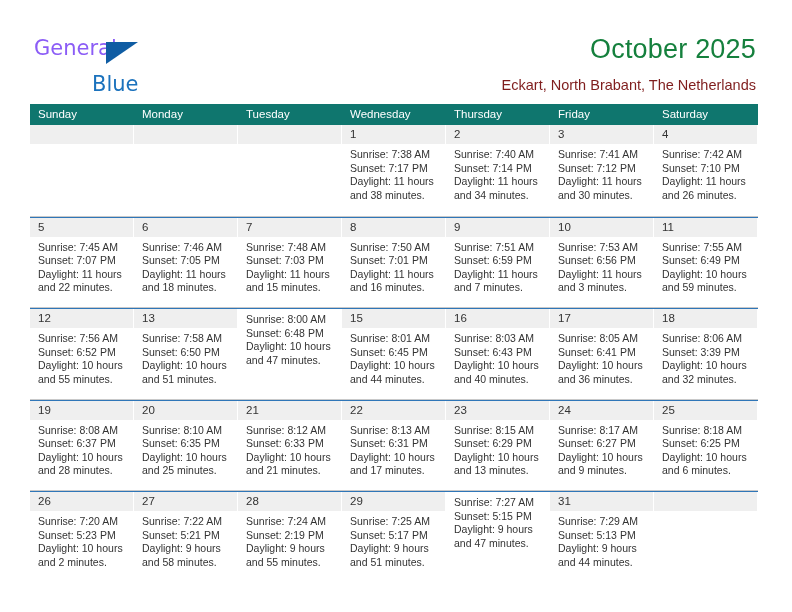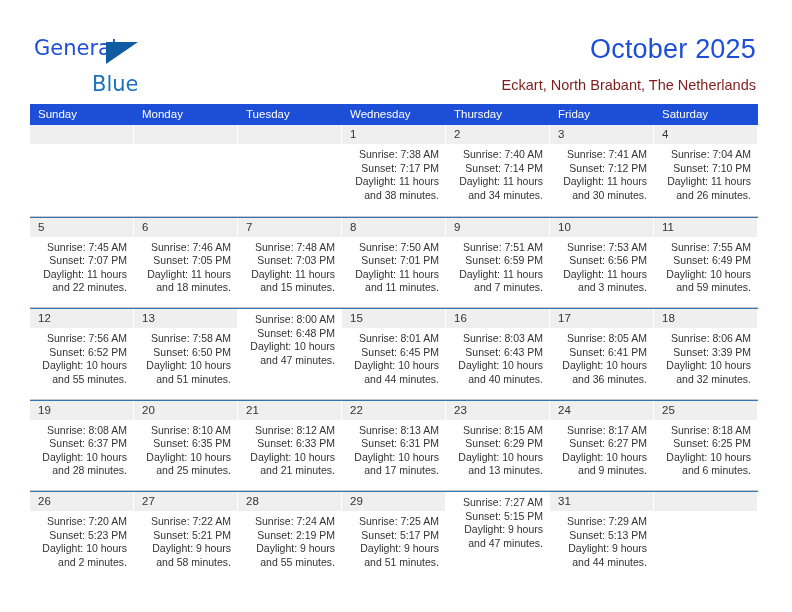--- a/index.html
+++ b/index.html
@@ -34,21 +34,21 @@
     left: 34px;
     top: 36px;
     width: 130px;
     height: 48px;
   }
   .logo-general {
     position: absolute;
     left: 0;
     top: 0;
     font-size: 21px;
-    color: #1d4ed8;
+    color: #8b5cf6;
     letter-spacing: 0px;
     font-family: "DejaVu Sans", sans-serif;
   }
   .logo-blue {
     position: absolute;
     left: 58px;
     top: 36px;
     font-size: 21px;
     color: #1b72bd;
     font-family: "DejaVu Sans", sans-serif;
@@ -60,21 +60,21 @@
     width: 0;
     height: 0;
     border-left: 32px solid #0f5ca3;
     border-bottom: 22px solid transparent;
   }
   .title {
     position: absolute;
     right: 36px;
     top: 34px;
     font-size: 27px;
-    color: #1d4ed8;
+    color: #15803d;
     font-weight: normal;
     letter-spacing: 0.2px;
     white-space: nowrap;
     text-align: right;
   }
   .subtitle {
     position: absolute;
     right: 36px;
     top: 77px;
     font-size: 14.5px;
@@ -84,21 +84,21 @@
 
   
   .calendar {
     position: absolute;
     left: 30px;
     top: 104px;
     width: 728px;
   }
   .dow-row {
     display: flex;
-    background: #1d4ed8;
+    background: #0f766e;
     height: 21px;
   }
   .dow {
     flex: 1 1 0;
     color: #ffffff;
     font-size: 11.5px;
     line-height: 21px;
     padding-left: 8px;
     box-sizing: border-box;
     white-space: nowrap;
@@ -130,21 +130,20 @@
     box-sizing: border-box;
   }
   .cell-empty .cell-head {
     background: #efefef;
   }
   .cell-body {
     padding: 4px 6px 0 8px;
     font-size: 10.5px;
     line-height: 13.6px;
     color: #333333;
-    text-align: right;
   }
   .cell-body div {
     white-space: nowrap;
   }
   .wk-sep {
     height: 1px;
     background: #c9c9c9;
   }
 </style>
 </head>
@@ -206,21 +205,21 @@
             <div class="cell-body">
               <div>Sunrise: 7:41 AM</div>
               <div>Sunset: 7:12 PM</div>
               <div>Daylight: 11 hours</div>
               <div>and 30 minutes.</div>
             </div>
           </div>
           <div class="cell">
             <div class="cell-head">4</div>
             <div class="cell-body">
-              <div>Sunrise: 7:04 AM</div>
+              <div>Sunrise: 7:42 AM</div>
               <div>Sunset: 7:10 PM</div>
               <div>Daylight: 11 hours</div>
               <div>and 26 minutes.</div>
             </div>
           </div>
         </div>
         <div class="wk-sep"></div>
         <div class="week">
           <div class="cell">
             <div class="cell-head">5</div>
@@ -248,21 +247,21 @@
               <div>Daylight: 11 hours</div>
               <div>and 15 minutes.</div>
             </div>
           </div>
           <div class="cell">
             <div class="cell-head">8</div>
             <div class="cell-body">
               <div>Sunrise: 7:50 AM</div>
               <div>Sunset: 7:01 PM</div>
               <div>Daylight: 11 hours</div>
-              <div>and 11 minutes.</div>
+              <div>and 16 minutes.</div>
             </div>
           </div>
           <div class="cell">
             <div class="cell-head">9</div>
             <div class="cell-body">
               <div>Sunrise: 7:51 AM</div>
               <div>Sunset: 6:59 PM</div>
               <div>Daylight: 11 hours</div>
               <div>and 7 minutes.</div>
             </div>

